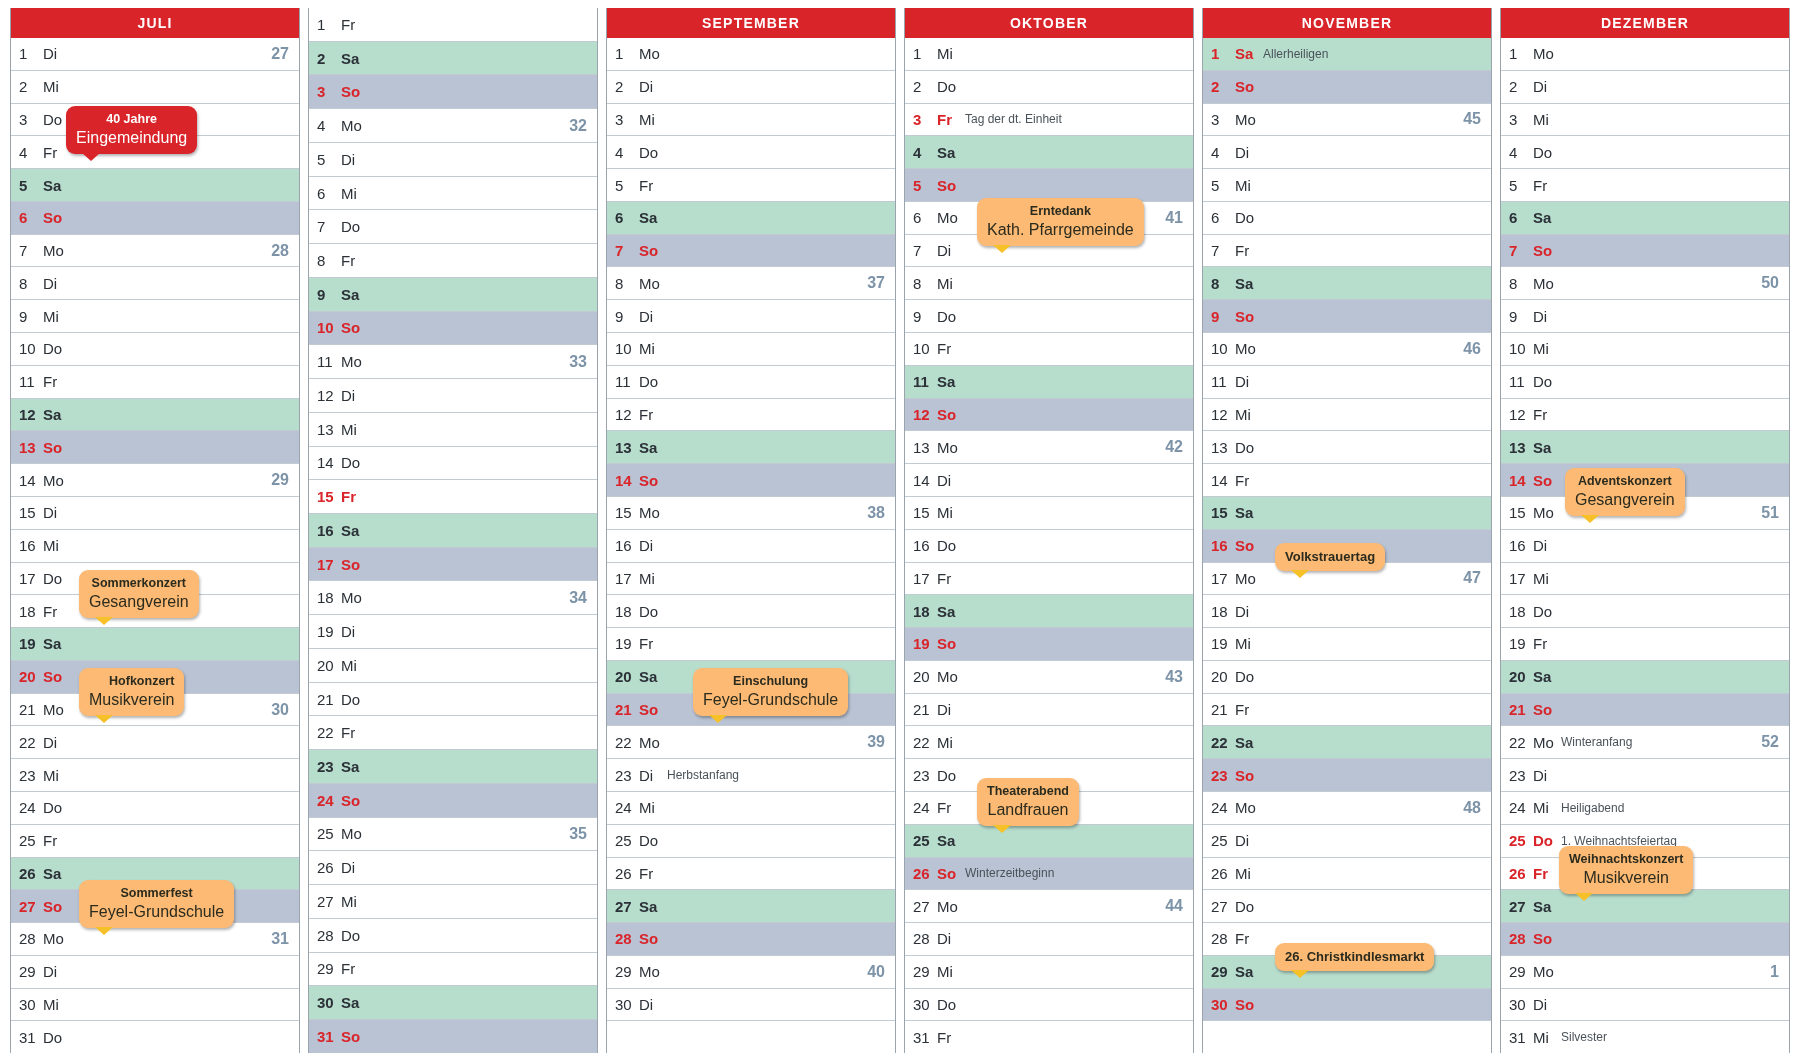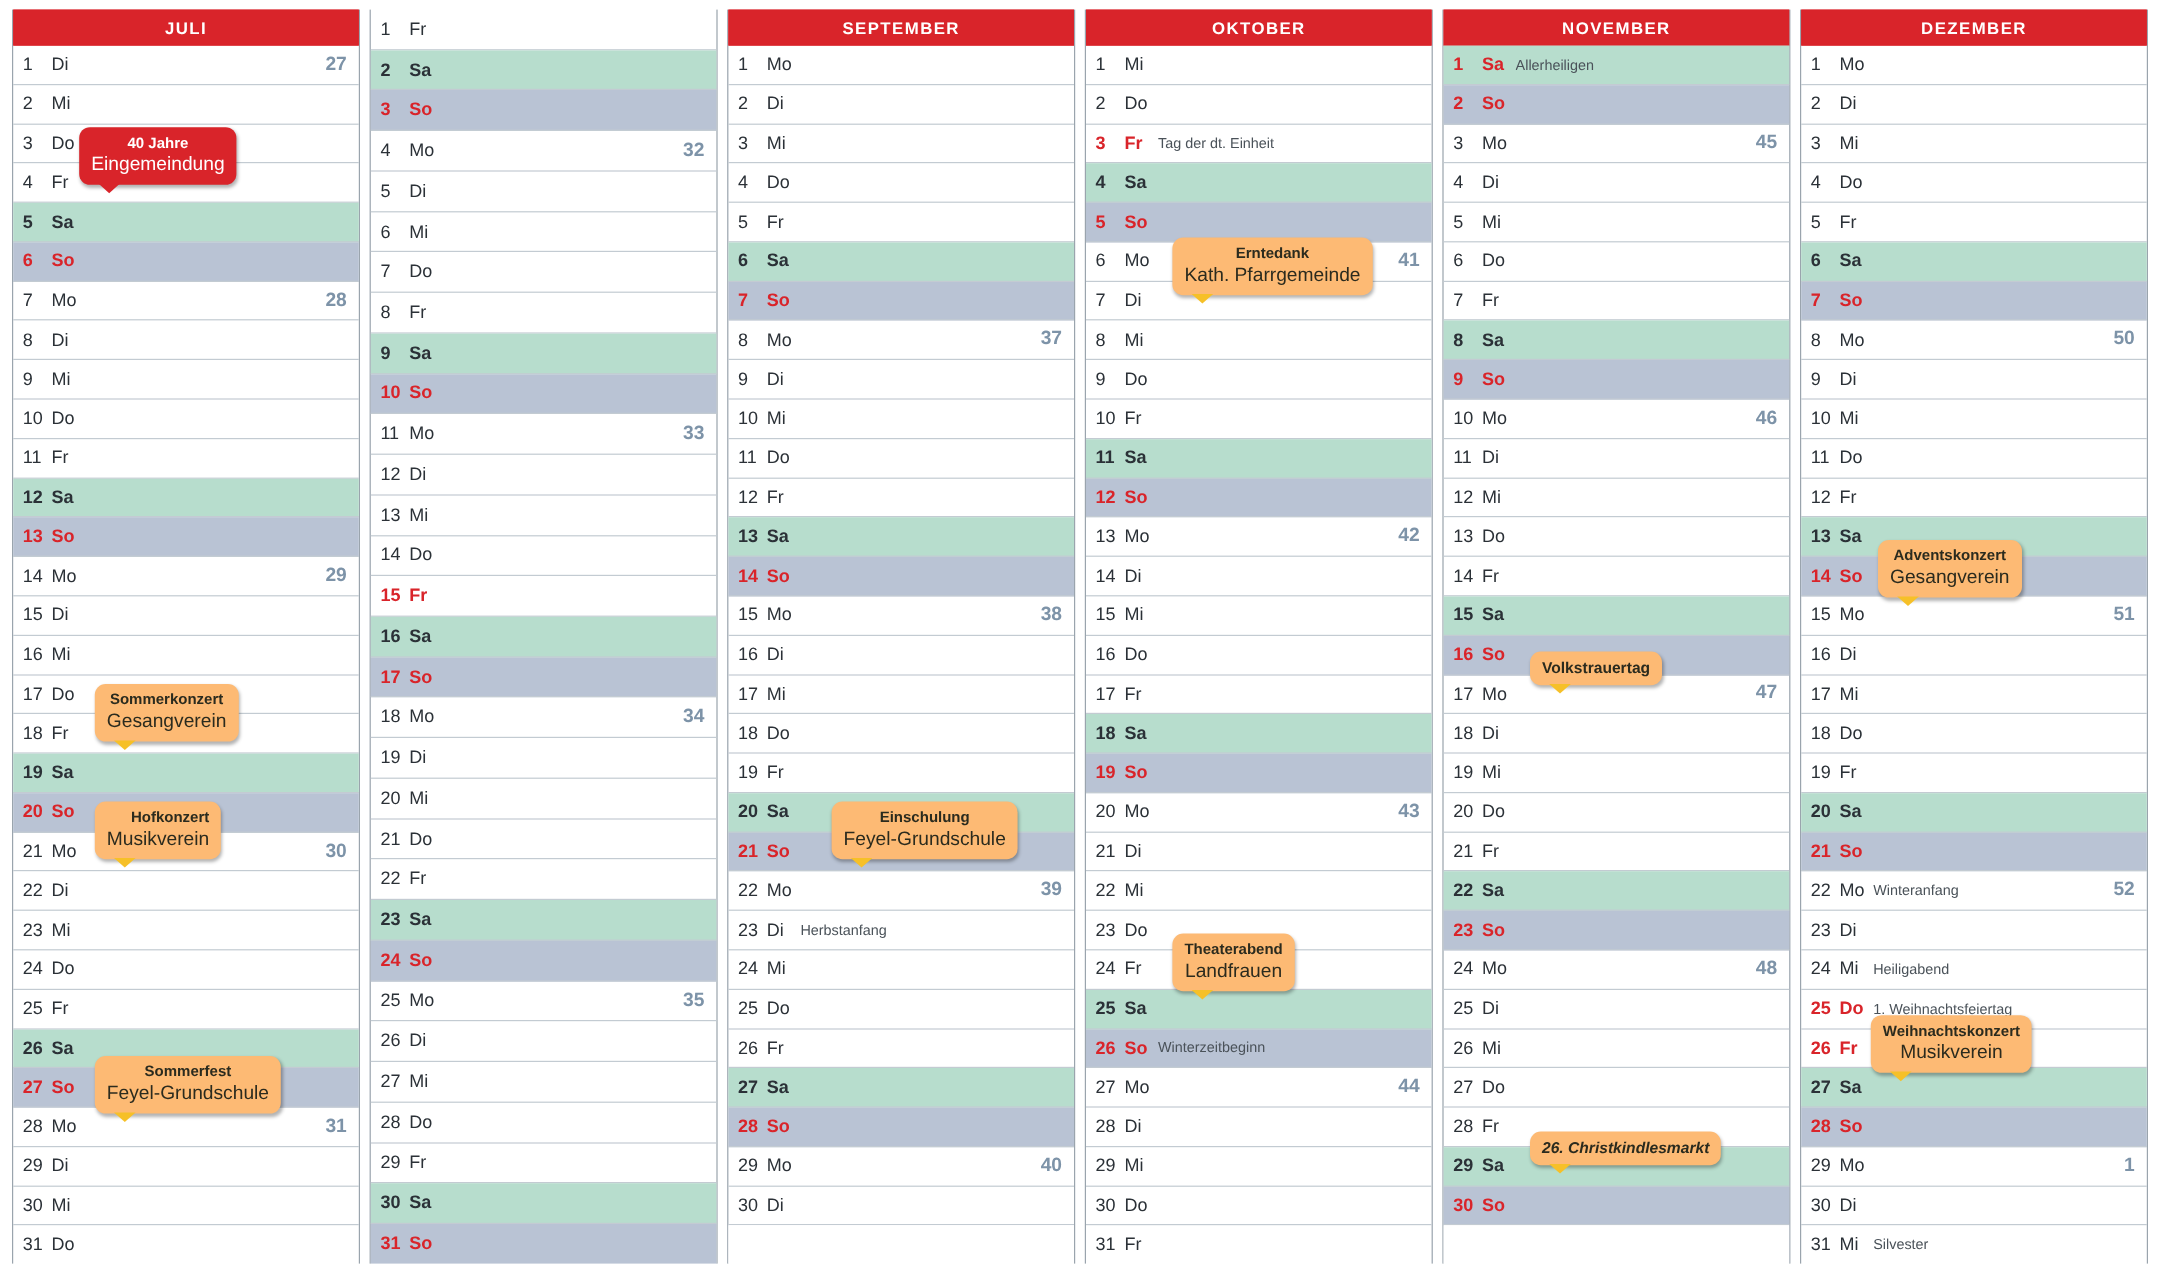--- a/index.html
+++ b/index.html
@@ -1095,21 +1095,21 @@
             <span class="num">30</span>
             <span class="dow">So</span>
             <span class="note"></span>
             <span class="wk"></span>
           </div>
           <div class="day empty"></div>
         </div>
         <div class="callout single" style="top: 535px; left: 72px;">
           <span class="t1">Volkstrauertag</span>
         </div>
-        <div class="callout single" style="top: 935px; left: 72px; font-style: italic;">
+        <div class="callout single" style="top: 935px; left: 72px;">
           <span class="t1">26. Christkindlesmarkt</span>
         </div>
       </div>
       <div class="month">
         <div class="mhead">DEZEMBER</div>
         <div class="days">
           <div class="day normal">
             <span class="num">1</span>
             <span class="dow">Mo</span>
             <span class="note"></span>
@@ -1289,21 +1289,21 @@
             <span class="note"></span>
             <span class="wk"></span>
           </div>
           <div class="day normal blank-bottom">
             <span class="num">31</span>
             <span class="dow">Mi</span>
             <span class="note">Silvester</span>
             <span class="wk"></span>
           </div>
         </div>
-        <div class="callout" style="top: 442px; left: 64px;">
+        <div class="callout" style="top: 460px; left: 64px;">
           <span class="t1">Adventskonzert</span>
           <span class="t2">Gesangverein</span>
         </div>
         <div class="callout" style="top: 838px; left: 58px;">
           <span class="t1">Weihnachtskonzert</span>
           <span class="t2">Musikverein</span>
         </div>
       </div>
     </div>
 </div>

